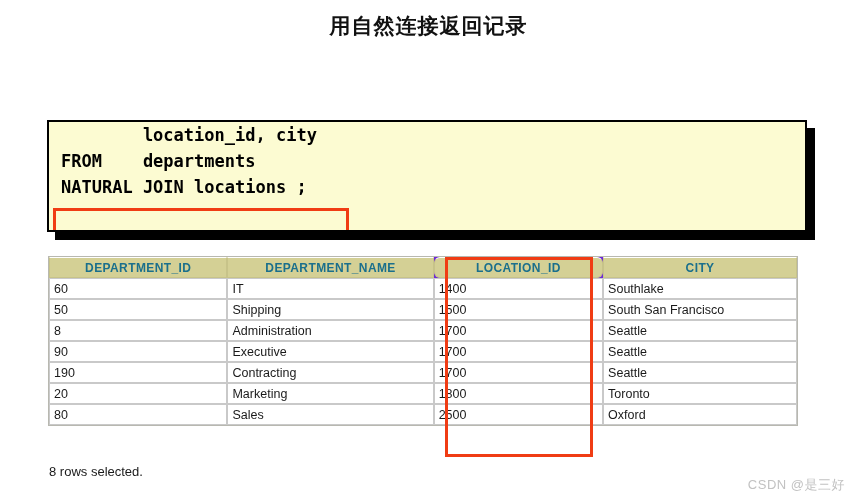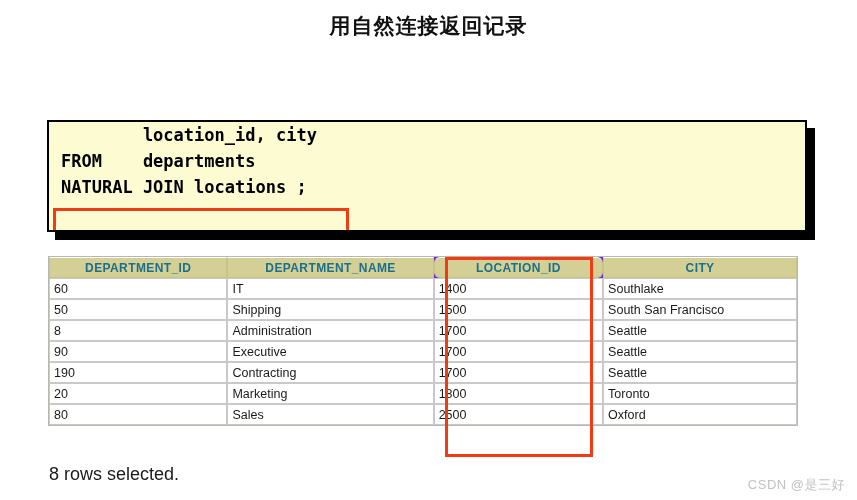--- a/index.html
+++ b/index.html
@@ -142,21 +142,21 @@
     box-sizing: border-box;
     pointer-events: none;
   }
 
   
   #rows-selected {
     position: absolute;
     left: 49px;
     top: 464px;
     font-family: "Liberation Sans", sans-serif;
-    font-size: 18px;
+    font-size: 13px;
     color: #1a1a1a;
   }
   #csdn-watermark {
     position: absolute;
     right: 12px;
     top: 476px;
     font-family: "Liberation Sans", sans-serif;
     font-size: 13px;
     color: #c2c2c2;
     letter-spacing: 0.5px;

